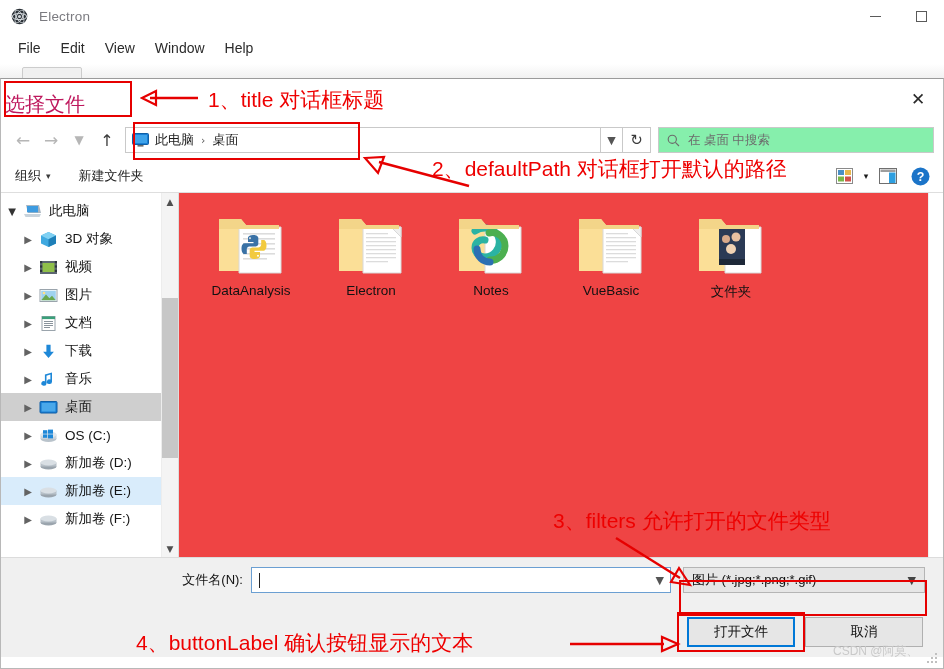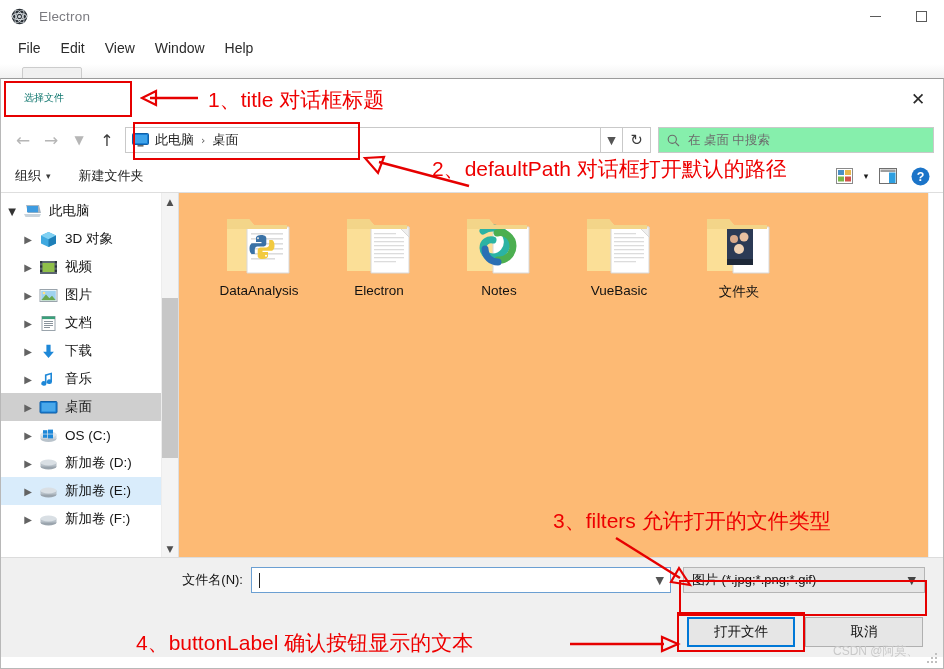--- a/index.html
+++ b/index.html
@@ -55,21 +55,21 @@
 
   
   .dialog {
     position: absolute; left: 0; top: 78px; width: 944px; height: 591px;
     background: #ffffff; border: 1px solid #b8b8b8; border-top: 1px solid #9b9b9b;
   }
   .dlg-titlebar {
     position: relative; height: 42px; background: #ffffff;
   }
   .dlg-title {
-    position: absolute; left: 23px; top: 12px; font-size: 10px; color: #0f766e;
+    position: absolute; left: 4px; top: 12px; font-size: 20px; color: #be185d;
   }
   .dlg-close {
     position: absolute; right: 8px; top: 5px; width: 34px; height: 30px;
     display: flex; align-items: center; justify-content: center;
     font-size: 17px; color: #2a2a2a; font-family: "DejaVu Sans", sans-serif;
   }
 
   
   .nav-row {
     position: relative; height: 38px; display: flex; align-items: center;
@@ -146,23 +146,23 @@
 
   .sb-track {
     position: absolute; right: 0; top: 0; width: 17px; height: 364px;
     background: #f4f4f4; border-left: 1px solid #ededed;
   }
   .sb-arrow { height: 17px; display: flex; align-items: center; justify-content: center;
     font-size: 9px; color: #505050; font-family: "DejaVu Sans", sans-serif; }
   .sb-thumb { position: absolute; left: 0; right: 0; top: 105px; height: 160px; background: #c7c7c7; }
 
   .files {
-    flex: 1 1 auto; position: relative; background: #fdba74; overflow: hidden;
+    flex: 1 1 auto; position: relative; background: #ef4444; overflow: hidden;
     display: flex; flex-wrap: wrap; align-content: flex-start;
-    padding: 6px 0 0 20px;
+    padding: 6px 0 0 12px;
   }
   .file-item {
     width: 120px; height: 124px; display: flex; flex-direction: column;
     align-items: center; justify-content: flex-start; padding-top: 6px;
   }
   .file-icon { width: 72px; height: 74px; }
   .file-label { font-size: 13.5px; color: #121212; margin-top: 4px; text-align: center; }
   .files-sb {
     position: absolute; right: 0; top: 0; width: 15px; height: 364px; background: #ffffff;
     border-left: 1px solid #f0f0f0;

